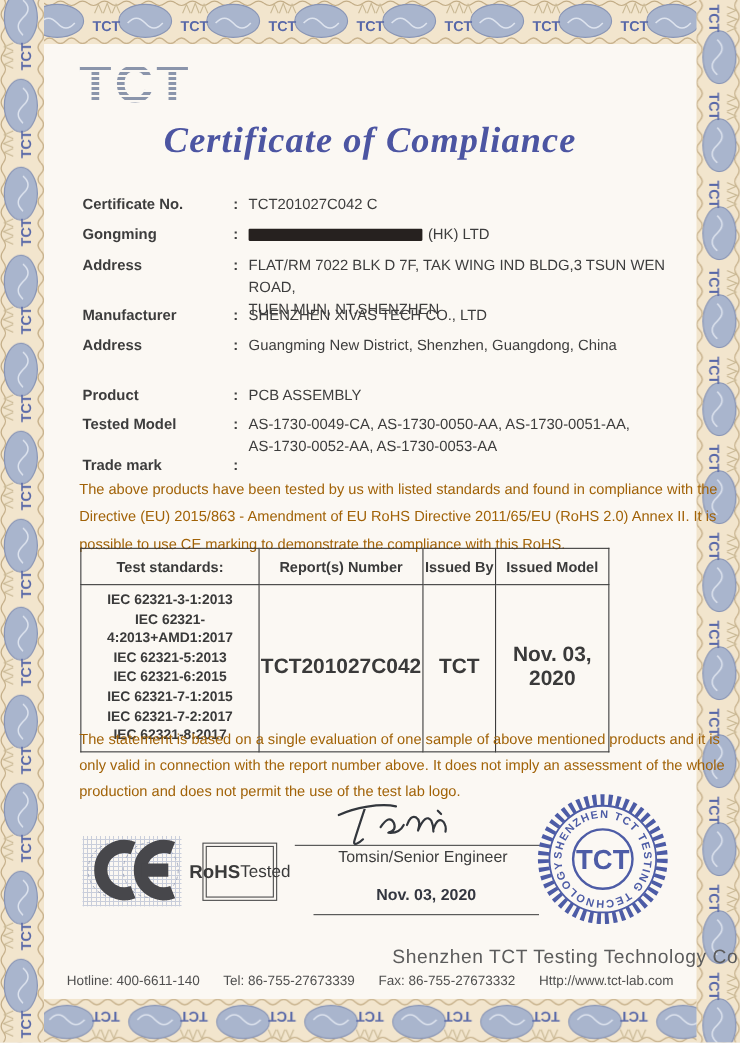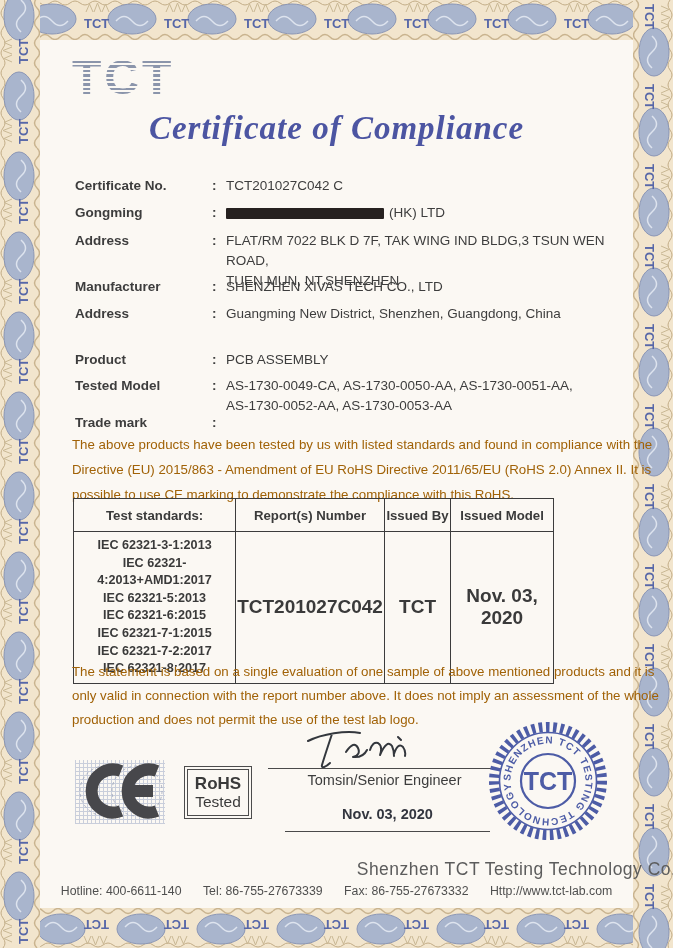--- a/index.html
+++ b/index.html
@@ -46,21 +46,21 @@
   .signame{left:268px;top:772px;width:233px;text-align:center;font-size:14.5px;color:#3d3d3d;}
   .sigdate{left:285px;top:806px;width:205px;text-align:center;font-size:14.5px;font-weight:bold;color:#33363f;}
   .sigline2{left:285px;top:831px;width:205px;border-top:1.4px solid #4a4a4a;height:0;}
 
   
   .ce{left:75px;top:760px;width:90px;height:64px;
       background-image:repeating-linear-gradient(0deg,#c9cedb 0 1px, transparent 1px 4px),
                        repeating-linear-gradient(90deg,#c9cedb 0 1px, transparent 1px 4px);}
   
   .rohs{left:184px;top:766px;width:62px;height:47px;border:1.6px solid #4c4c4c;padding:2px;background:#fbf8f3;}
-  .rohs-in{border:1px solid #4c4c4c;width:100%;height:100%;box-sizing:border-box;display:flex;flex-direction:column;align-items:center;justify-content:center;color:#3a3a3a;}
+  .rohs-in{border:1px solid #4c4c4c;width:100%;height:100%;box-sizing:border-box;display:flex;flex-direction:row;align-items:center;justify-content:center;color:#3a3a3a;}
   .rohs-1{font-weight:bold;font-size:17px;line-height:19px;}
   .rohs-2{font-size:15.5px;line-height:18px;}
 
   .stamp{left:487px;top:720px;width:122px;height:122px;}
 
   .footer-co{left:0;top:859px;width:100%;text-align:right;font-size:17.5px;color:#5c5c5c;letter-spacing:.5px;padding-left:40px;}
   .footer-ct{left:0;top:884px;width:100%;text-align:center;font-size:12.3px;color:#4f4f4f;}
   .footer-ct span{margin:0 9px;}
 </style>
 </head>

